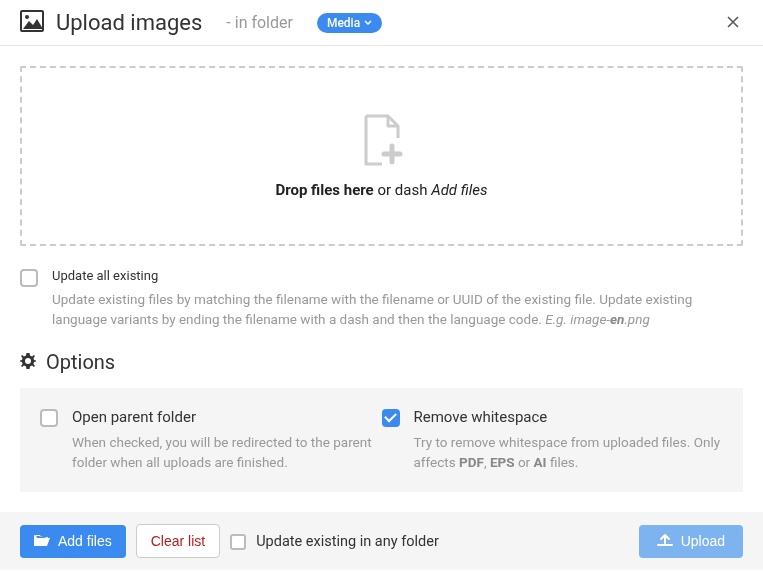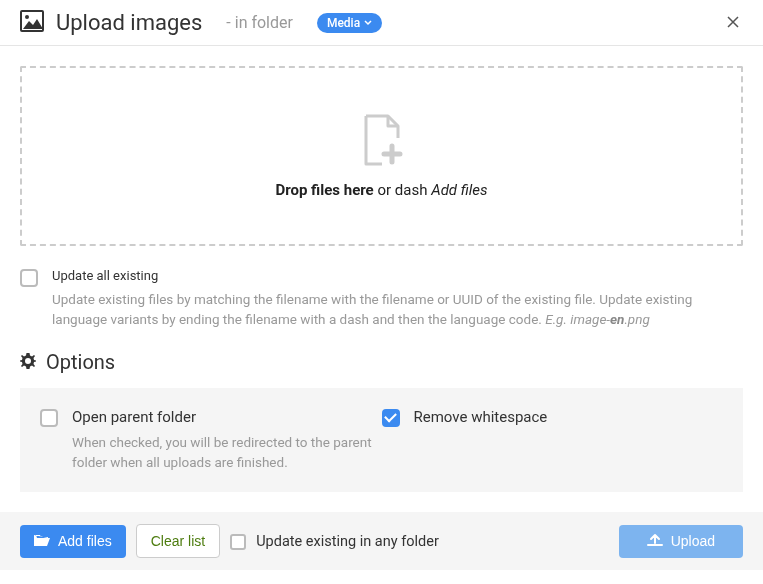--- a/index.html
+++ b/index.html
@@ -159,28 +159,28 @@
     gap: 8px;
     cursor: pointer;
     border: none;
   }
   .btn-primary {
     background: #3b8af0;
     color: #fff;
   }
   .btn-light {
     background: #fff;
-    color: #4d7c0f;
+    color: #b91c1c;
     border: 1px solid #ccc;
   }
   .btn-upload {
     background: #7db4ef;
     color: #fff;
     margin-left: auto;
-    padding: 8px 28px;
+    padding: 8px 18px;
   }
   .footer-check {
     display: flex;
     align-items: center;
     gap: 10px;
   }
   .footer-check .chk { width: 16px; height: 16px; border-radius: 3px; }
   .footer-check .lbl { font-size: 14.5px; color: #333; }
 </style>
 </head>
@@ -260,20 +260,23 @@
         <div class="chk"></div>
         <div>
           <div class="lbl">Open parent folder</div>
           <div class="dsc">When checked, you will be redirected to the parent folder when all uploads are finished.</div>
         </div>
       </div>
       <div class="opt">
         <div class="chk checked"></div>
         <div>
           <div class="lbl">Remove whitespace</div>
+          <div class="dsc">
+            <span>Try to remove whitespace from uploaded files. Only affects </span><b>PDF</b><span>, </span><b>EPS</b><span> or </span><b>AI</b><span> files.</span>
+          </div>
         </div>
       </div>
     </div>
 
   </div>
 
   <div class="footer">
     <button class="btn btn-primary">
       <span>
         <svg width="16" height="14" viewBox="0 0 16 14">

